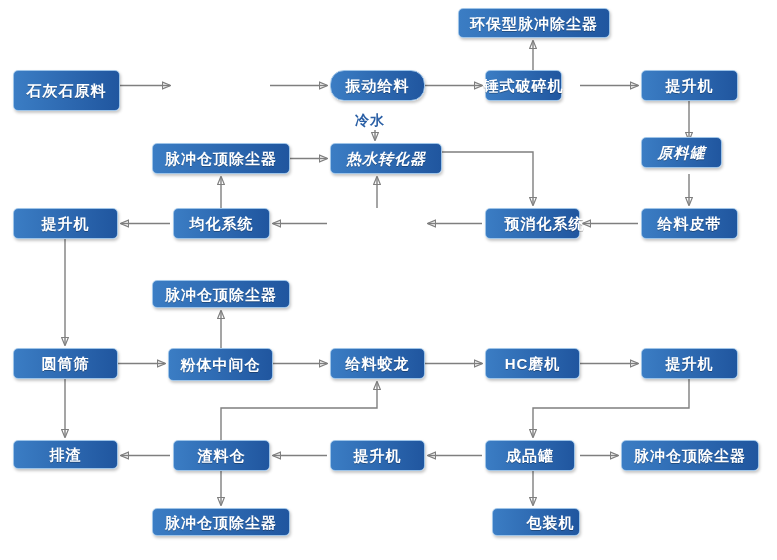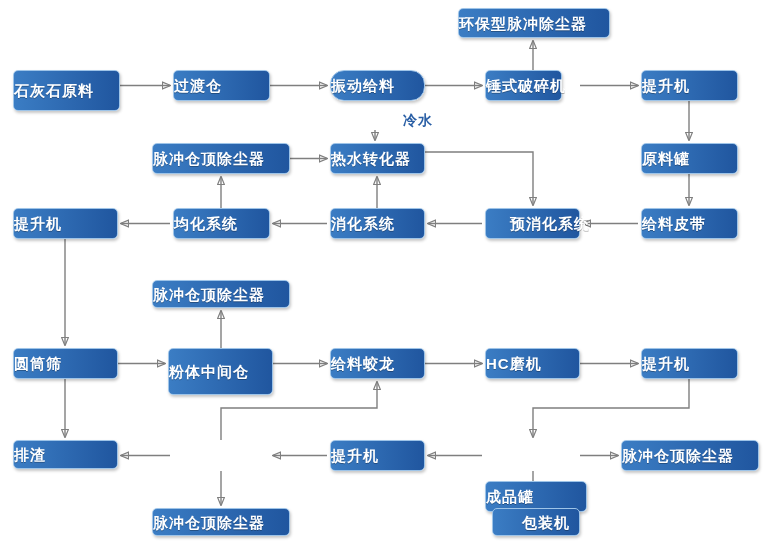--- a/index.html
+++ b/index.html
@@ -15,37 +15,36 @@
     box-sizing:border-box;
     border:1px solid #9ec4e8;
     border-radius:5px;
     background:linear-gradient(to right,#3b7dc4 0%,#2f6cb4 45%,#20569f 100%);
     color:#ffffff;
     font-size:15px;
     font-weight:bold;
     letter-spacing:1px;
     display:flex;
     align-items:center;
-    justify-content:flex-start;
+    justify-content:center;
     box-shadow:1px 2px 3px rgba(0,0,0,0.22);
     text-shadow:0 1px 0 rgba(0,0,0,0.28);
     white-space:nowrap;
     line-height:1;
   }
   .node span{display:block;}
 
   
   .freelabel{
     position:absolute;
     color:#2a5fa5;
     font-size:14px;
     font-weight:bold;
     white-space:nowrap;
     letter-spacing:1px;
-    margin-left:48px;
   }
 
   svg#wires{
     position:absolute;left:0;top:0;width:777px;height:560px;
     pointer-events:none;
   }
   svg#wires path,svg#wires line{
     stroke:#7f7f7f;
     stroke-width:1.4;
     fill:none;
@@ -110,81 +109,78 @@
     <line x1="221" y1="471" x2="221" y2="505" marker-end="url(#arw)"></line>
     <line x1="533" y1="471" x2="533" y2="505" marker-end="url(#arw)"></line>
   </svg>
 
   <div class="node" style="left: 458px; top: 8px; width: 152px; height: 30px; background: linear-gradient(to right, rgb(59, 125, 196) 0%, rgb(32, 86, 159) 100%); border-color: rgb(158, 196, 232); color: rgb(255, 255, 255);">
       <span>环保型脉冲除尘器</span>
     </div>
   <div class="node" style="left: 13px; top: 70px; width: 107px; height: 41px; background: linear-gradient(to right, rgb(59, 125, 196) 0%, rgb(32, 86, 159) 100%); border-color: rgb(158, 196, 232); color: rgb(255, 255, 255);">
       <span>石灰石原料</span>
     </div>
-  <div class="node" style="left: 173px; top: 70px; width: 97px; height: 31px; background: linear-gradient(to right, rgb(59, 125, 196) 0%, rgb(32, 86, 159) 100%); border-color: rgb(158, 196, 232); color: rgb(255, 255, 255);">
-      <span>过渡仓</span>
-    </div>
   <div class="node" style="left: 330px; top: 70px; width: 95px; height: 31px; background: linear-gradient(to right, rgb(59, 125, 196) 0%, rgb(32, 86, 159) 100%); border-color: rgb(158, 196, 232); color: rgb(255, 255, 255); border-radius: 14px;">
       <span>振动给料</span>
     </div>
   <div class="node" style="left: 485px; top: 70px; width: 77px; height: 31px; background: linear-gradient(to right, rgb(59, 125, 196) 0%, rgb(32, 86, 159) 100%); border-color: rgb(158, 196, 232); color: rgb(255, 255, 255);">
       <span>锤式破碎机</span>
     </div>
   <div class="node" style="left: 641px; top: 70px; width: 97px; height: 31px; background: linear-gradient(to right, rgb(59, 125, 196) 0%, rgb(32, 86, 159) 100%); border-color: rgb(158, 196, 232); color: rgb(255, 255, 255);">
       <span>提升机</span>
     </div>
   <div class="node" style="left: 152px; top: 143px; width: 138px; height: 31px; background: linear-gradient(to right, rgb(59, 125, 196) 0%, rgb(32, 86, 159) 100%); border-color: rgb(158, 196, 232); color: rgb(255, 255, 255);">
       <span>脉冲仓顶除尘器</span>
     </div>
-  <div class="node" style="left: 330px; top: 143px; width: 95px; height: 31px; background: linear-gradient(to right, rgb(59, 125, 196) 0%, rgb(32, 86, 159) 100%); border-color: rgb(158, 196, 232); color: rgb(255, 255, 255);">
+  <div class="node" style="left: 330px; top: 143px; width: 112px; height: 31px; background: linear-gradient(to right, rgb(59, 125, 196) 0%, rgb(32, 86, 159) 100%); border-color: rgb(158, 196, 232); color: rgb(255, 255, 255); font-style: italic;">
       <span>热水转化器</span>
     </div>
-  <div class="node" style="left: 641px; top: 143px; width: 97px; height: 31px; background: linear-gradient(to right, rgb(59, 125, 196) 0%, rgb(32, 86, 159) 100%); border-color: rgb(158, 196, 232); color: rgb(255, 255, 255);">
+  <div class="node" style="left: 641px; top: 137px; width: 81px; height: 31px; background: linear-gradient(to right, rgb(59, 125, 196) 0%, rgb(32, 86, 159) 100%); border-color: rgb(158, 196, 232); color: rgb(255, 255, 255); font-style: italic;">
       <span>原料罐</span>
     </div>
   <div class="node" style="left: 13px; top: 208px; width: 105px; height: 31px; background: linear-gradient(to right, rgb(59, 125, 196) 0%, rgb(32, 86, 159) 100%); border-color: rgb(158, 196, 232); color: rgb(255, 255, 255);">
       <span>提升机</span>
     </div>
   <div class="node" style="left: 173px; top: 208px; width: 97px; height: 31px; background: linear-gradient(to right, rgb(59, 125, 196) 0%, rgb(32, 86, 159) 100%); border-color: rgb(158, 196, 232); color: rgb(255, 255, 255);">
       <span>均化系统</span>
-    </div>
-  <div class="node" style="left: 330px; top: 208px; width: 95px; height: 31px; background: linear-gradient(to right, rgb(59, 125, 196) 0%, rgb(32, 86, 159) 100%); border-color: rgb(158, 196, 232); color: rgb(255, 255, 255);">
-      <span>消化系统</span>
     </div>
   <div class="node" style="left: 485px; top: 208px; width: 95px; height: 31px; background: linear-gradient(to right, rgb(59, 125, 196) 0%, rgb(32, 86, 159) 100%); border-color: rgb(158, 196, 232); color: rgb(255, 255, 255); padding-left: 24px;">
       <span>预消化系统</span>
     </div>
   <div class="node" style="left: 641px; top: 208px; width: 97px; height: 31px; background: linear-gradient(to right, rgb(59, 125, 196) 0%, rgb(32, 86, 159) 100%); border-color: rgb(158, 196, 232); color: rgb(255, 255, 255);">
       <span>给料皮带</span>
     </div>
   <div class="node" style="left: 152px; top: 280px; width: 138px; height: 28px; background: linear-gradient(to right, rgb(59, 125, 196) 0%, rgb(32, 86, 159) 100%); border-color: rgb(158, 196, 232); color: rgb(255, 255, 255);">
       <span>脉冲仓顶除尘器</span>
     </div>
   <div class="node" style="left: 13px; top: 348px; width: 105px; height: 31px; background: linear-gradient(to right, rgb(59, 125, 196) 0%, rgb(32, 86, 159) 100%); border-color: rgb(158, 196, 232); color: rgb(255, 255, 255);">
       <span>圆筒筛</span>
     </div>
-  <div class="node" style="left: 168px; top: 348px; width: 105px; height: 47px; background: linear-gradient(to right, rgb(59, 125, 196) 0%, rgb(32, 86, 159) 100%); border-color: rgb(158, 196, 232); color: rgb(255, 255, 255);">
+  <div class="node" style="left: 168px; top: 348px; width: 105px; height: 33px; background: linear-gradient(to right, rgb(59, 125, 196) 0%, rgb(32, 86, 159) 100%); border-color: rgb(158, 196, 232); color: rgb(255, 255, 255);">
       <span>粉体中间仓</span>
     </div>
   <div class="node" style="left: 485px; top: 348px; width: 95px; height: 31px; background: linear-gradient(to right, rgb(59, 125, 196) 0%, rgb(32, 86, 159) 100%); border-color: rgb(158, 196, 232); color: rgb(255, 255, 255);">
       <span>HC磨机</span>
     </div>
   <div class="node" style="left: 330px; top: 348px; width: 95px; height: 31px; background: linear-gradient(to right, rgb(59, 125, 196) 0%, rgb(32, 86, 159) 100%); border-color: rgb(158, 196, 232); color: rgb(255, 255, 255);">
       <span>给料蛟龙</span>
     </div>
   <div class="node" style="left: 641px; top: 348px; width: 97px; height: 31px; background: linear-gradient(to right, rgb(59, 125, 196) 0%, rgb(32, 86, 159) 100%); border-color: rgb(158, 196, 232); color: rgb(255, 255, 255);">
       <span>提升机</span>
     </div>
   <div class="node" style="left: 13px; top: 440px; width: 105px; height: 29px; background: linear-gradient(to right, rgb(59, 125, 196) 0%, rgb(32, 86, 159) 100%); border-color: rgb(158, 196, 232); color: rgb(255, 255, 255);">
       <span>排渣</span>
     </div>
+  <div class="node" style="left: 173px; top: 440px; width: 97px; height: 31px; background: linear-gradient(to right, rgb(59, 125, 196) 0%, rgb(32, 86, 159) 100%); border-color: rgb(158, 196, 232); color: rgb(255, 255, 255);">
+      <span>渣料仓</span>
+    </div>
   <div class="node" style="left: 330px; top: 440px; width: 95px; height: 31px; background: linear-gradient(to right, rgb(59, 125, 196) 0%, rgb(32, 86, 159) 100%); border-color: rgb(158, 196, 232); color: rgb(255, 255, 255);">
       <span>提升机</span>
     </div>
-  <div class="node" style="left: 485px; top: 440px; width: 102px; height: 31px; background: linear-gradient(to right, rgb(59, 125, 196) 0%, rgb(32, 86, 159) 100%); border-color: rgb(158, 196, 232); color: rgb(255, 255, 255); margin-top: 41px;">
+  <div class="node" style="left: 485px; top: 440px; width: 90px; height: 31px; background: linear-gradient(to right, rgb(59, 125, 196) 0%, rgb(32, 86, 159) 100%); border-color: rgb(158, 196, 232); color: rgb(255, 255, 255);">
       <span>成品罐</span>
     </div>
   <div class="node" style="left: 621px; top: 440px; width: 138px; height: 31px; background: linear-gradient(to right, rgb(59, 125, 196) 0%, rgb(32, 86, 159) 100%); border-color: rgb(158, 196, 232); color: rgb(255, 255, 255);">
       <span>脉冲仓顶除尘器</span>
     </div>
   <div class="node" style="left: 152px; top: 508px; width: 138px; height: 28px; background: linear-gradient(to right, rgb(59, 125, 196) 0%, rgb(32, 86, 159) 100%); border-color: rgb(158, 196, 232); color: rgb(255, 255, 255);">
       <span>脉冲仓顶除尘器</span>
     </div>
   <div class="node" style="left: 492px; top: 508px; width: 88px; height: 28px; background: linear-gradient(to right, rgb(59, 125, 196) 0%, rgb(32, 86, 159) 100%); border-color: rgb(158, 196, 232); color: rgb(255, 255, 255); padding-left: 29px;">
       <span>包装机</span>

